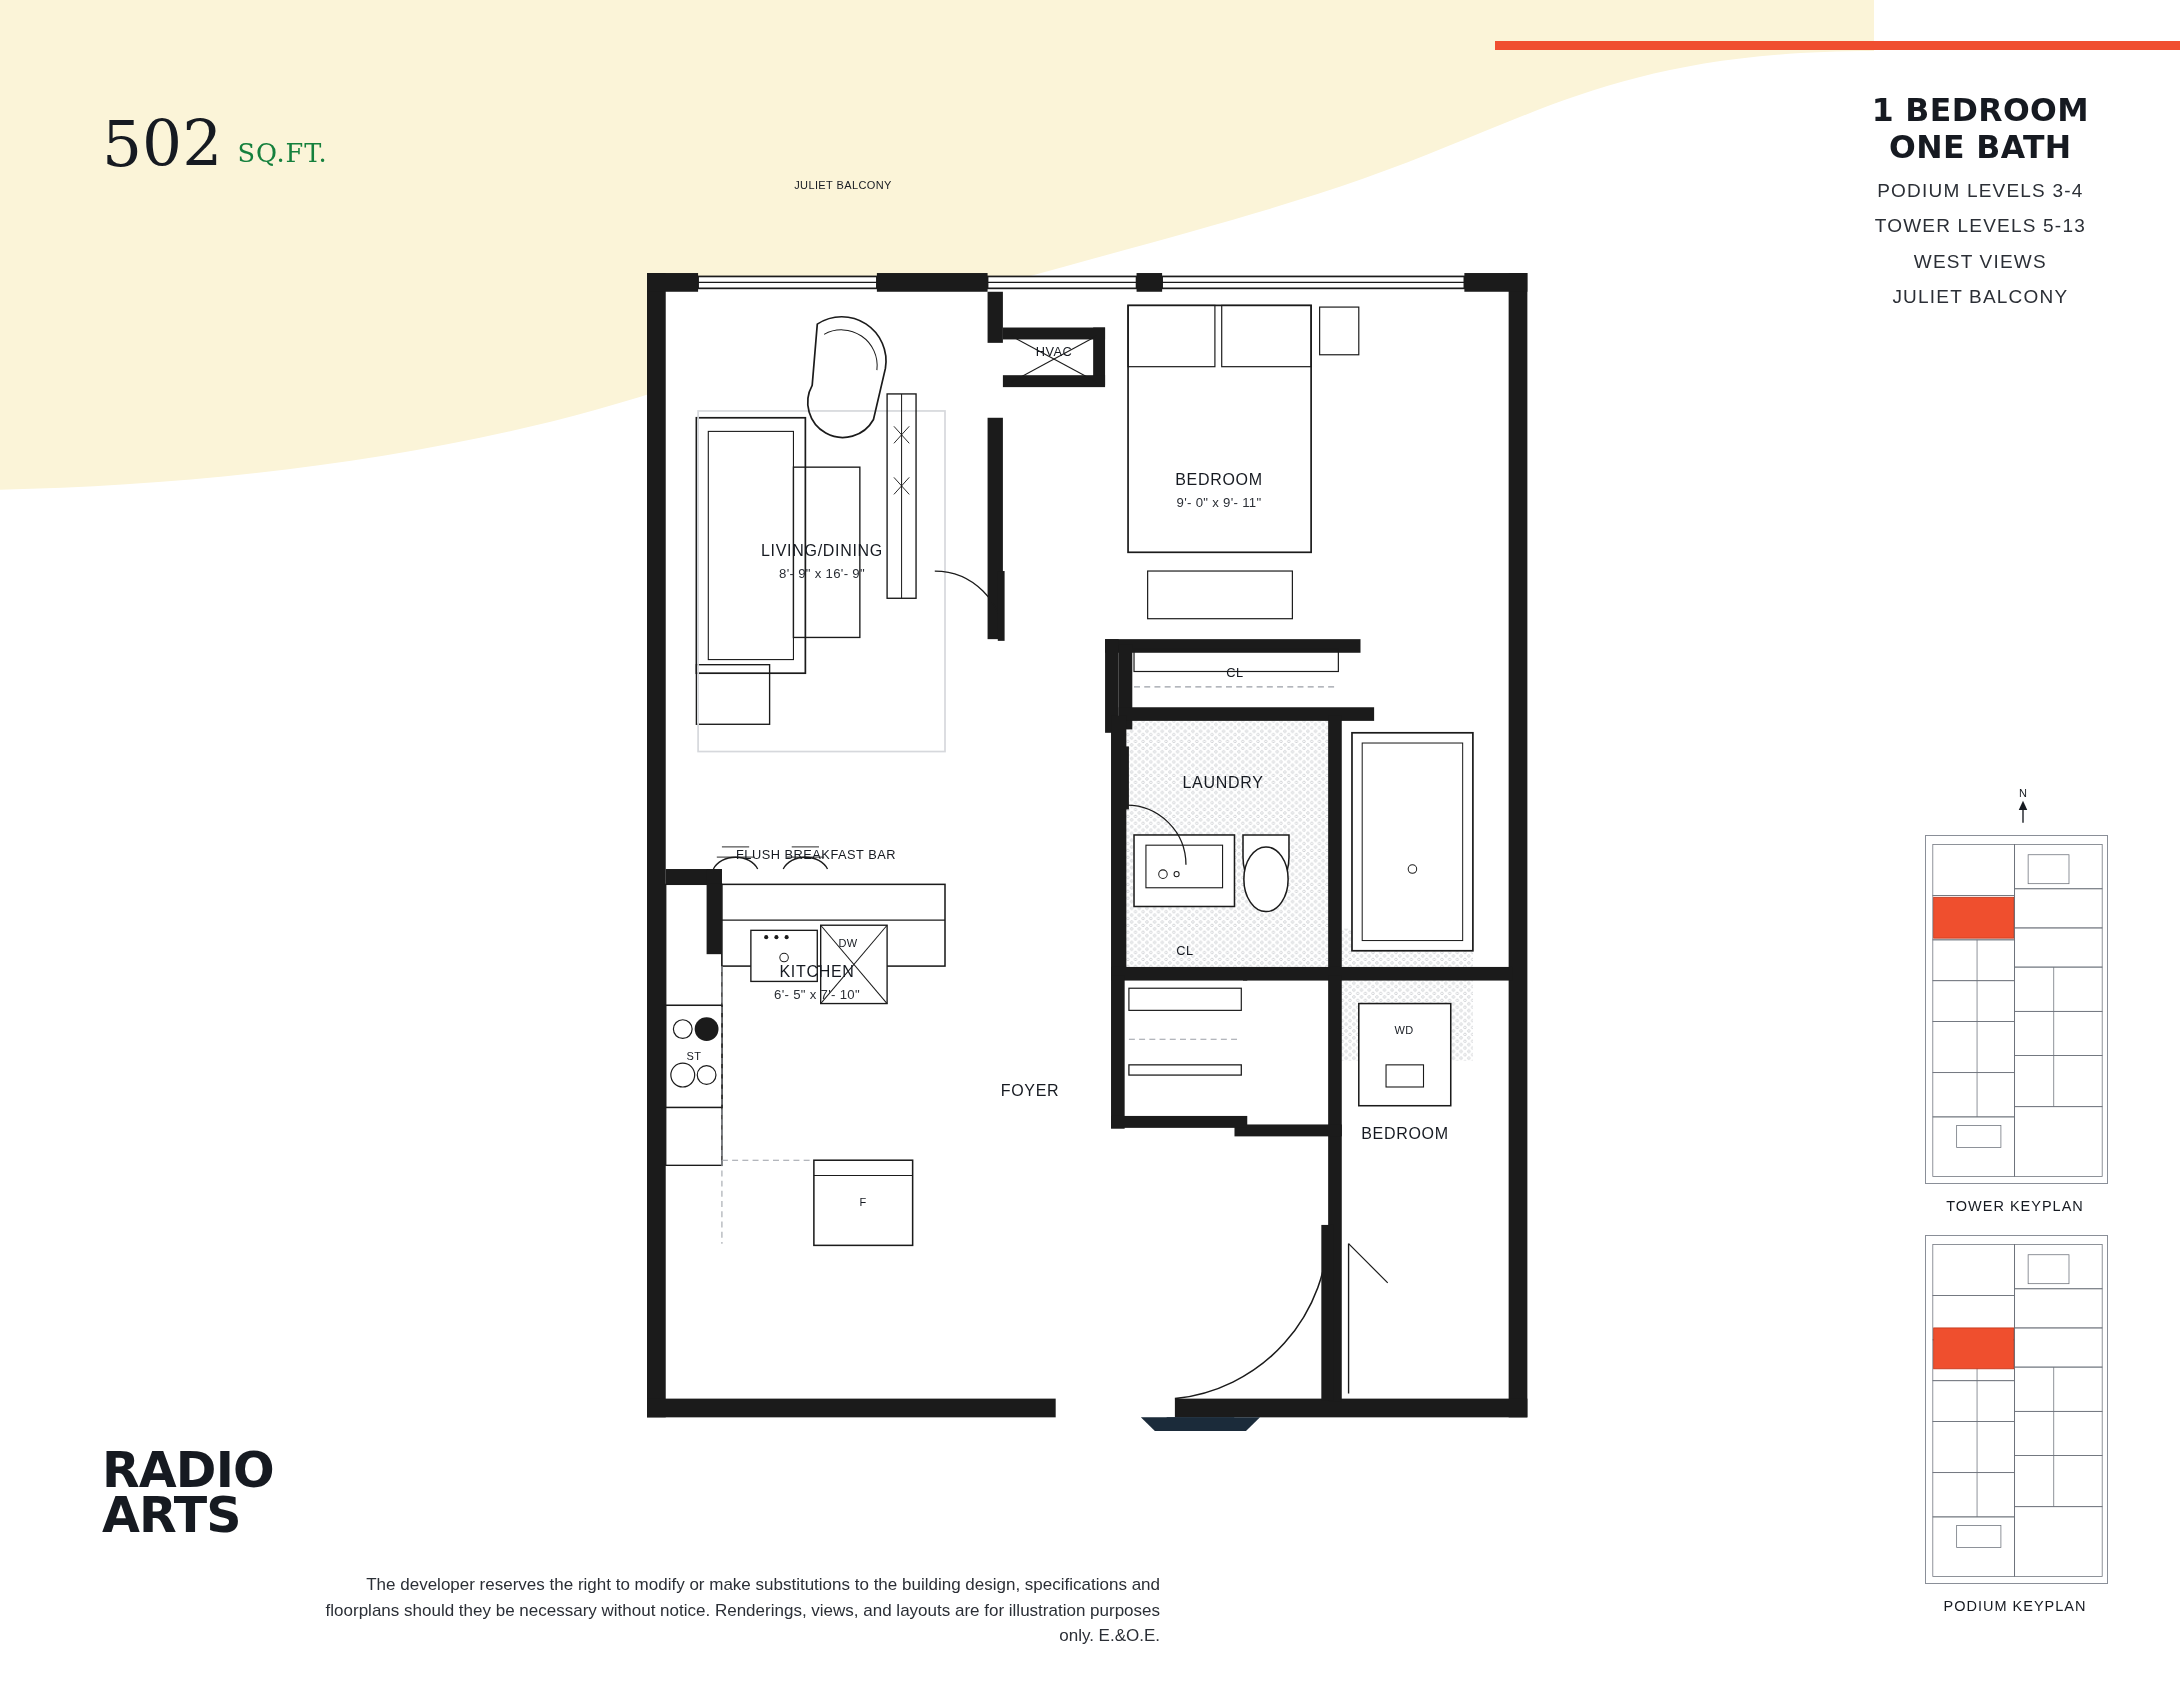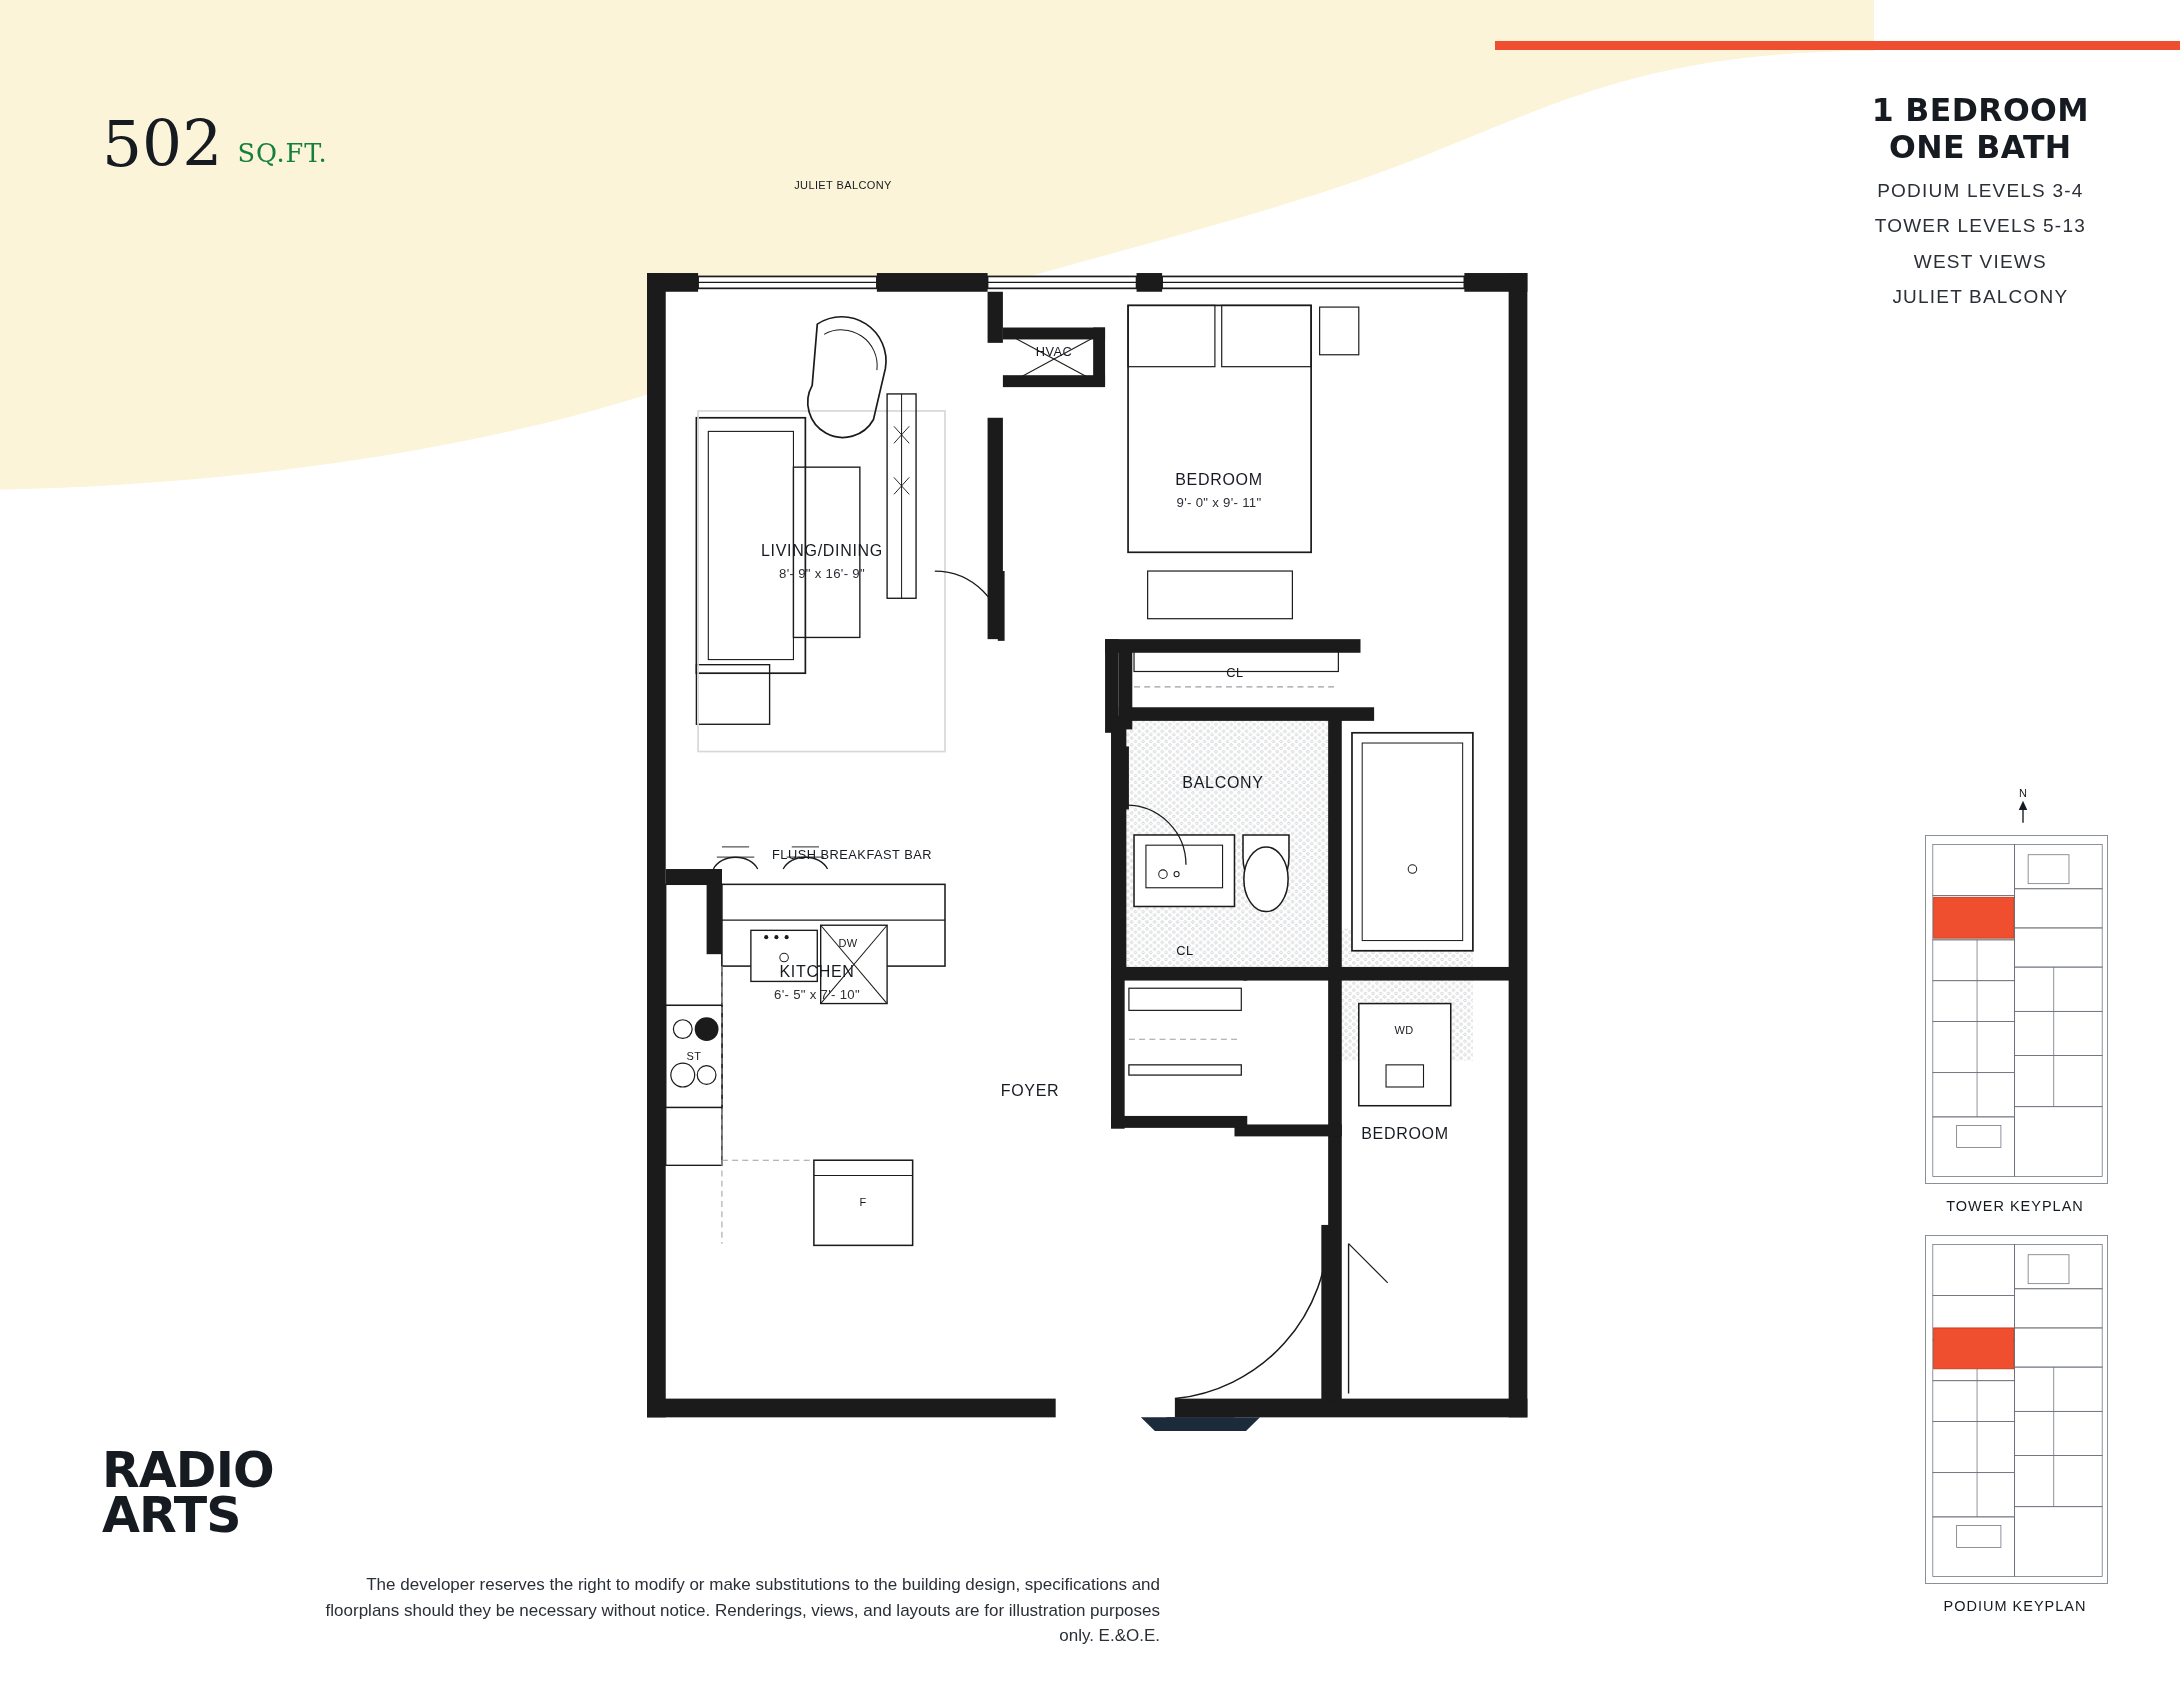--- a/index.html
+++ b/index.html
@@ -360,23 +360,23 @@
     <span>BEDROOM</span>
     <span class="dim">9'- 0" x   9'- 11"</span>
   </div>
 
   <div class="fp-label" style="left:175px; top:269px;">
     <span>LIVING/DINING</span>
     <span class="dim">8'- 9" x  16'- 9"</span>
   </div>
 
   <div class="fp-label small" style="left:588px; top:392px;">CL</div>
-  <div class="fp-label" style="left:576px; top:501px;">BALCONY</div>
-
-  <div class="fp-label small" style="left:169px; top:574px;margin-left:36px;">FLUSH BREAKFAST BAR</div>
+  <div class="fp-label" style="left:576px; top:501px;">LAUNDRY</div>
+
+  <div class="fp-label small" style="left:169px; top:574px;">FLUSH BREAKFAST BAR</div>
   <div class="fp-label tiny" style="left:201px; top:664px;">DW</div>
 
   <div class="fp-label" style="left:170px; top:690px;">
     <span>KITCHEN</span>
     <span class="dim">6'- 5" x  7'- 10"</span>
   </div>
 
   <div class="fp-label tiny" style="left:47px; top:777px;">ST</div>
   <div class="fp-label tiny" style="left:216px; top:923px;">F</div>
 

